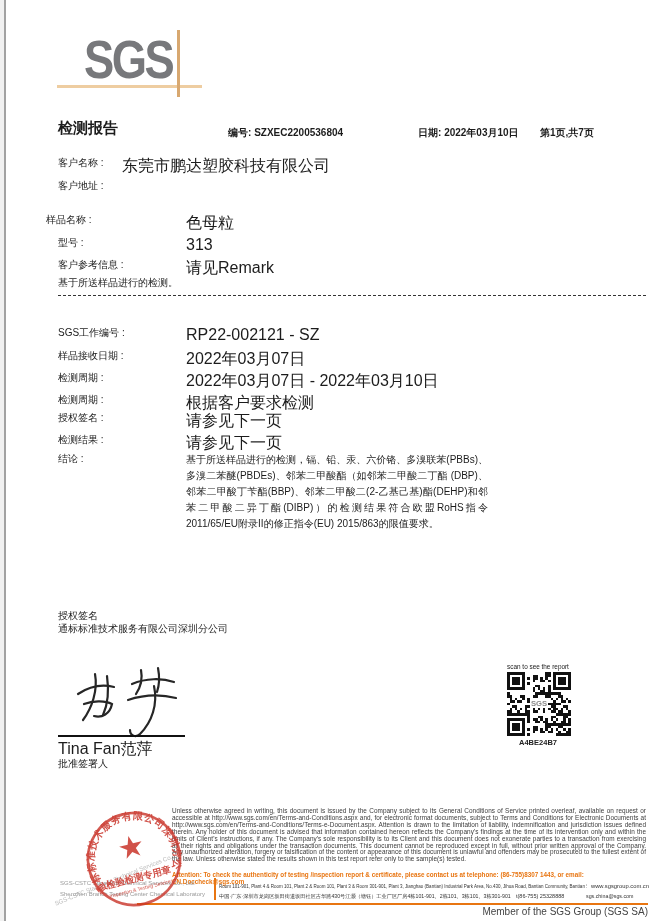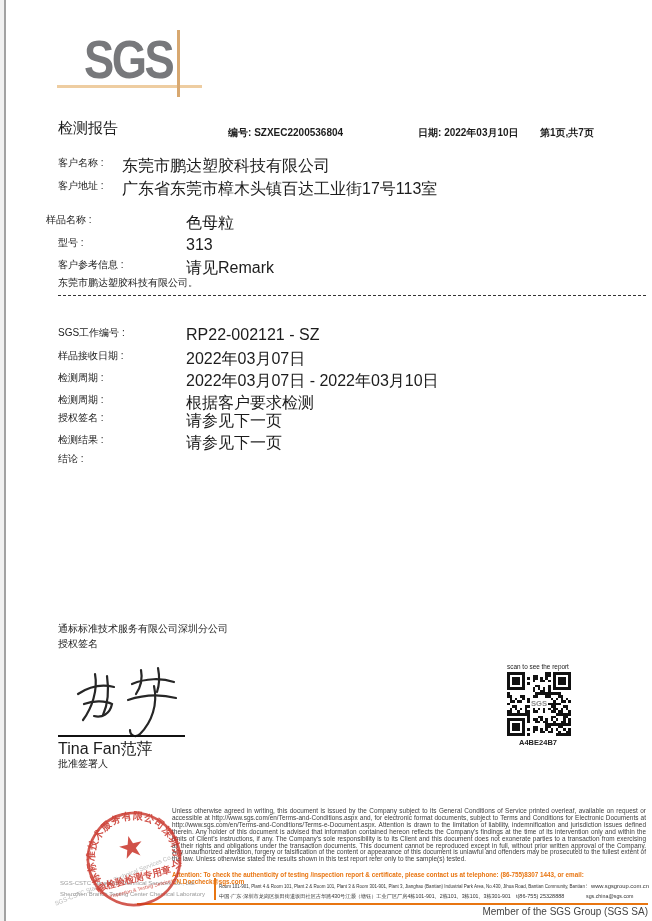--- a/index.html
+++ b/index.html
@@ -5,21 +5,21 @@
   html,body{margin:0;padding:0;background:#fff;}
   #page{position:relative;width:652px;height:921px;background:#ffffff;overflow:hidden;
         font-family:"Liberation Sans","DejaVu Sans",sans-serif;color:#1c1c1c;}
   .abs{position:absolute;}
   .edge-strip{left:0;top:0;width:4px;height:921px;background:#f1f1f1;}
   .edge-line{left:4px;top:0;width:2px;height:921px;background:#a2a2a2;}
   .logo{left:84px;top:33px;font-size:54px;font-weight:bold;color:#77787b;
         letter-spacing:-3px;line-height:52px;transform:scaleX(.84);transform-origin:left top;}
   .tan-h{left:57px;top:85px;width:145px;height:2.5px;background:#eecda1;}
   .tan-v{left:177px;top:30px;width:2.5px;height:67px;background:#d8a870;}
-  .doc-title{left:58px;top:119px;font-size:15px;font-weight:normal;}
+  .doc-title{left:58px;top:119px;font-size:15px;font-weight:bold;}
   .hrow{top:126px;font-size:10px;font-weight:bold;white-space:nowrap;}
   .lab{font-size:10px;white-space:nowrap;}
   .val{font-size:16px;white-space:nowrap;}
   .dashed{left:58px;top:295px;width:588px;border-top:1.5px dashed #333;}
   .para{left:186px;top:452px;width:302px;font-size:10px;line-height:16px;text-align:justify;}
   .sig-line{left:58px;top:735px;width:127px;height:1.5px;background:#111;}
   .sig-svg{left:68px;top:660px;}
   .qr-caption{left:498px;top:663px;width:80px;text-align:center;font-size:6.4px;color:#222;}
   .qr-box{left:507px;top:672px;width:64px;height:64px;}
   .qr-code-text{left:498px;top:738px;width:80px;text-align:center;font-size:7.5px;color:#222;font-weight:bold;}
@@ -60,49 +60,49 @@
   </div>
   <div class="abs hrow" style="left:418px">
     <span>日期:</span>
     <span>2022年03月10日</span>
   </div>
   <div class="abs hrow" style="left:540px">第1页,共7页</div>
 
   <div class="abs lab" style="left:58px;top:156px">客户名称 :</div>
   <div class="abs val" style="left:122px;top:156px">东莞市鹏达塑胶科技有限公司</div>
   <div class="abs lab" style="left:58px;top:179px">客户地址 :</div>
-  <div class="abs val" style="left:122px;top:179px">广东省东莞市樟木头镇百达工业街17号113室</div>
 
   <div class="abs lab" style="left:46px;top:213px">样品名称 :</div>
   <div class="abs val" style="left:186px;top:213px">色母粒</div>
   <div class="abs lab" style="left:58px;top:236px">型号 :</div>
   <div class="abs val" style="left:186px;top:236px">313</div>
   <div class="abs lab" style="left:58px;top:258px">客户参考信息 :</div>
   <div class="abs val" style="left:186px;top:258px">请见Remark</div>
-  <div class="abs lab" style="left:58px;top:276px">东莞市鹏达塑胶科技有限公司。</div>
+  <div class="abs lab" style="left:58px;top:276px">基于所送样品进行的检测。</div>
 
   <div class="abs dashed"></div>
 
   <div class="abs lab" style="left:58px;top:326px">SGS工作编号 :</div>
   <div class="abs val" style="left:186px;top:326px">RP22-002121 - SZ</div>
   <div class="abs lab" style="left:58px;top:349px">样品接收日期 :</div>
   <div class="abs val" style="left:186px;top:349px">2022年03月07日</div>
   <div class="abs lab" style="left:58px;top:371px">检测周期 :</div>
   <div class="abs val" style="left:186px;top:371px">2022年03月07日 - 2022年03月10日</div>
   <div class="abs lab" style="left:58px;top:393px">检测周期 :</div>
   <div class="abs val" style="left:186px;top:393px">根据客户要求检测</div>
   <div class="abs lab" style="left:58px;top:411px">授权签名 :</div>
   <div class="abs val" style="left:186px;top:411px">请参见下一页</div>
   <div class="abs lab" style="left:58px;top:433px">检测结果 :</div>
   <div class="abs val" style="left:186px;top:433px">请参见下一页</div>
 
   <div class="abs lab" style="left:58px;top:452px">结论 :</div>
+  <div class="abs para">基于所送样品进行的检测，镉、铅、汞、六价铬、多溴联苯(PBBs)、多溴二苯醚(PBDEs)、邻苯二甲酸酯（如邻苯二甲酸二丁酯 (DBP)、邻苯二甲酸丁苄酯(BBP)、邻苯二甲酸二(2-乙基己基)酯(DEHP)和邻苯二甲酸二异丁酯(DIBP)）的检测结果符合欧盟RoHS指令2011/65/EU附录II的修正指令(EU) 2015/863的限值要求。</div>
 
   <div class="abs lab" style="left:58px;top:622px">通标标准技术服务有限公司深圳分公司</div>
-  <div class="abs lab" style="left:58px;top:637px">授权签名</div>
+  <div class="abs lab" style="left:58px;top:609px">授权签名</div>
 
   <svg class="abs sig-svg" width="120" height="80" viewBox="0 0 120 80">
     <g fill="none" stroke="#141414" stroke-width="2.2" stroke-linecap="round" opacity=".92">
       <path d="M10,34 C22,26 34,24 46,27"></path>
       <path d="M27,14 C30,30 24,48 15,60"></path>
       <path d="M39,16 C41,30 40,44 35,55"></path>
       <path d="M16,44 C26,40 38,41 44,44 C42,54 34,58 26,56"></path>
       <path d="M64,24 C78,18 94,18 106,22"></path>
       <path d="M73,10 C75,20 72,28 68,34"></path>
       <path d="M90,8 C92,18 91,26 89,32"></path>

